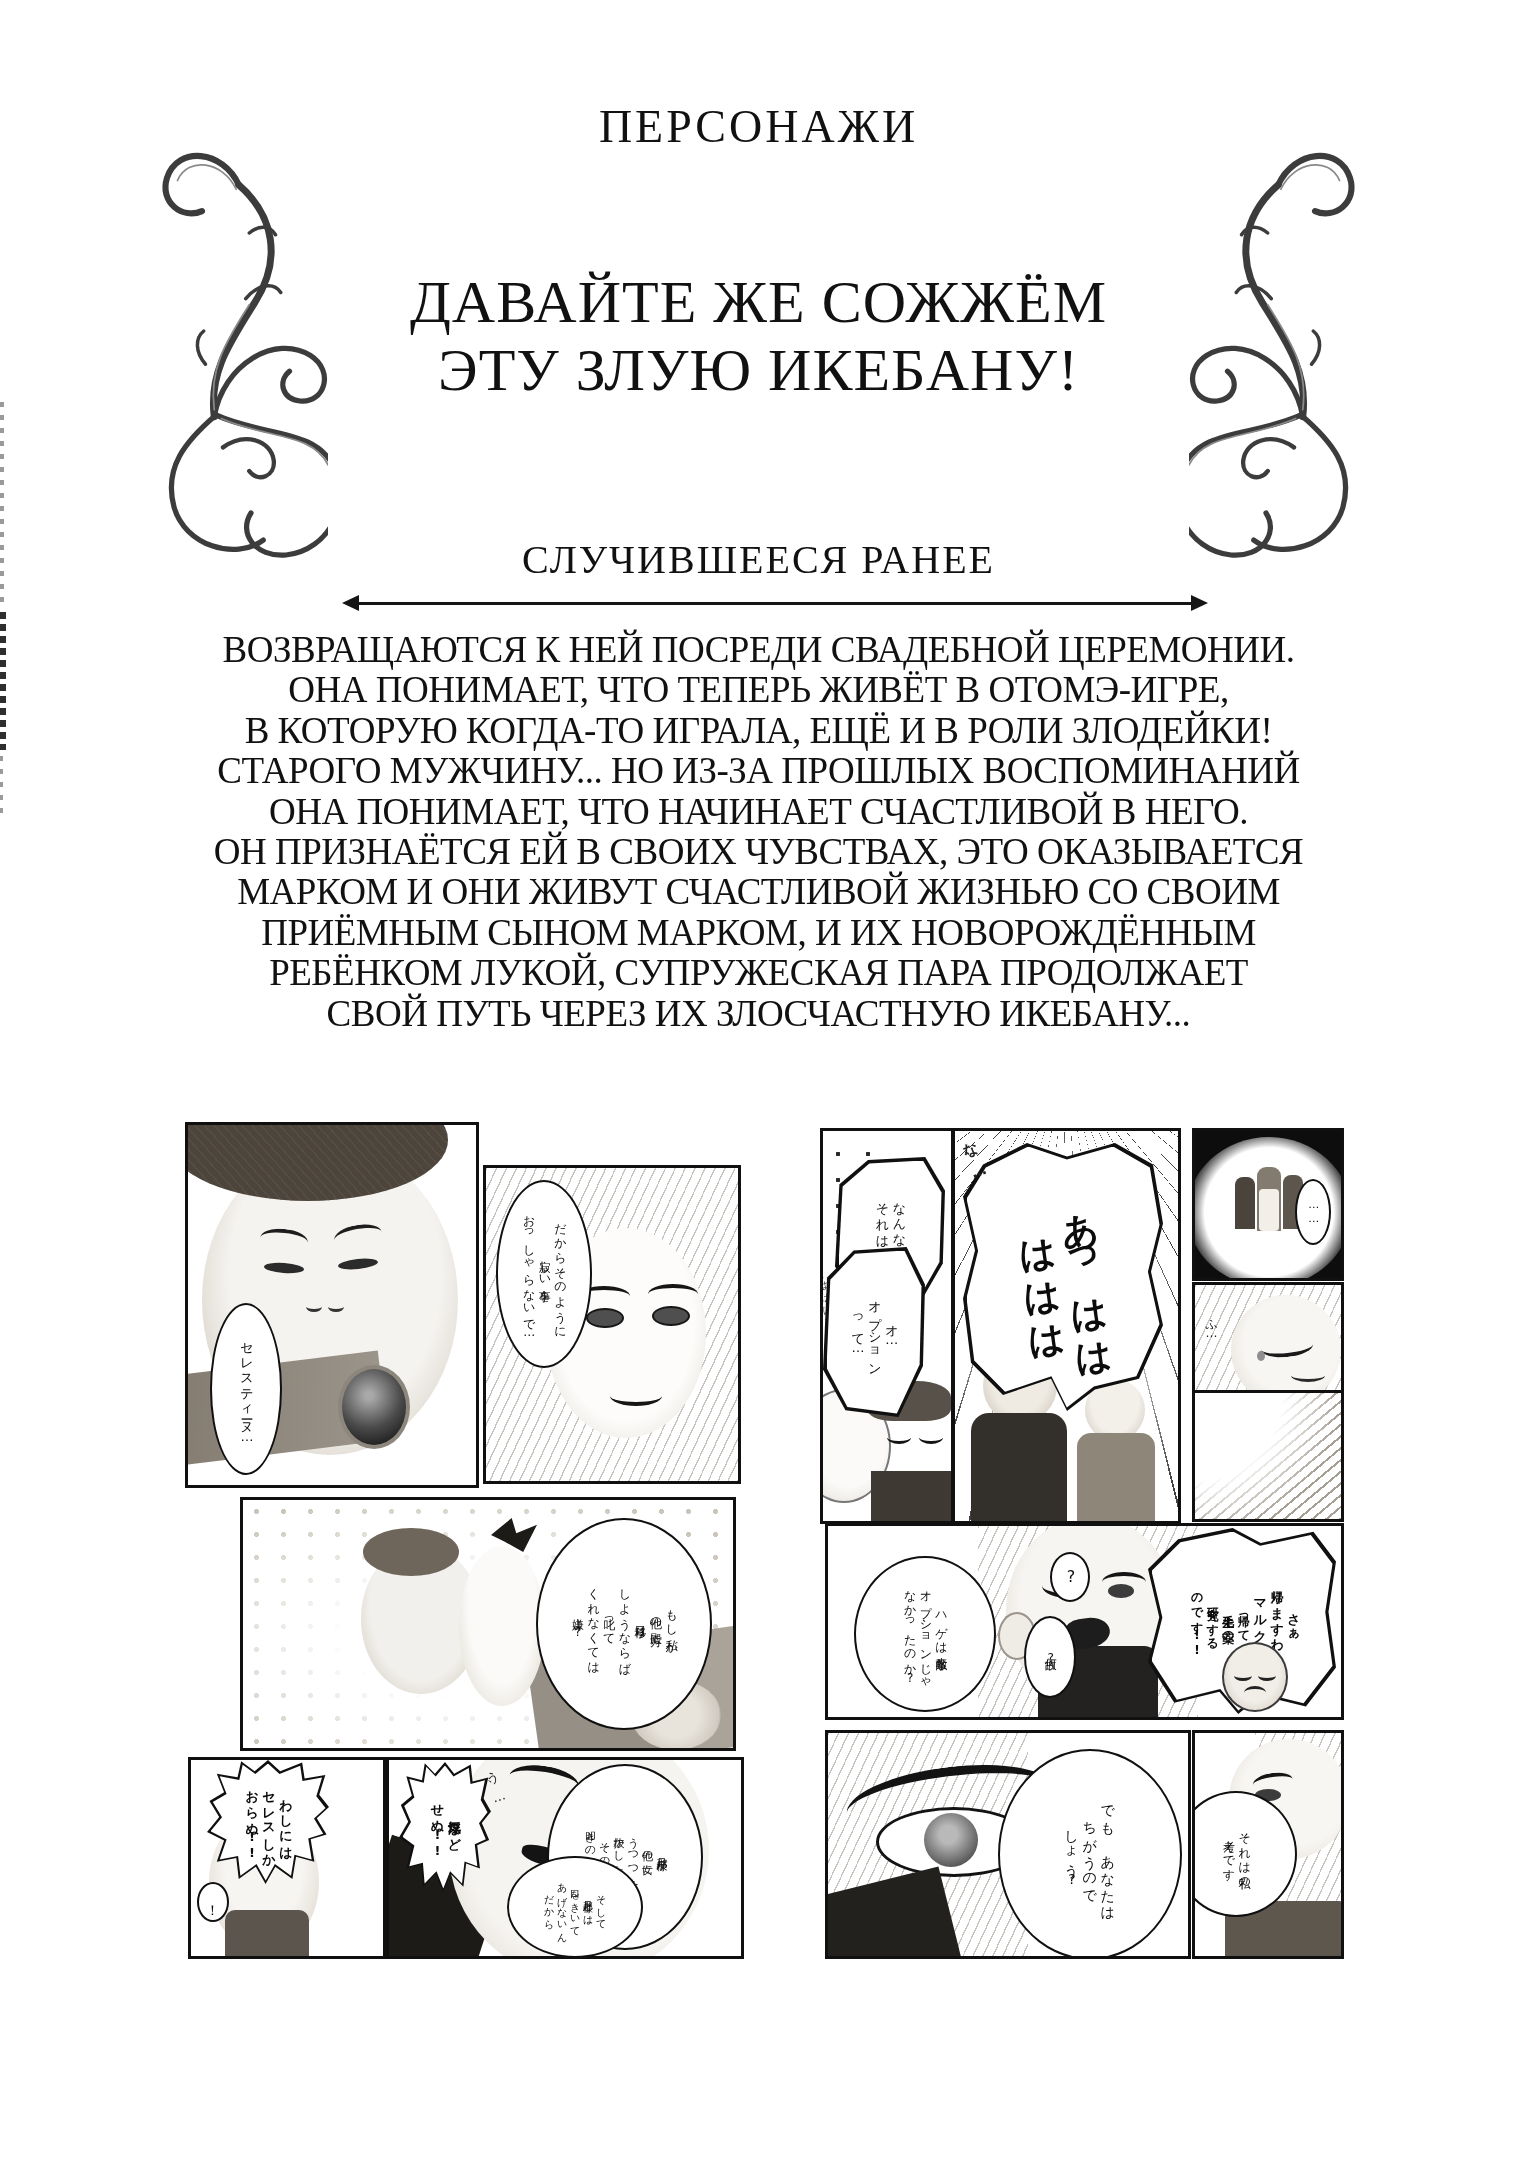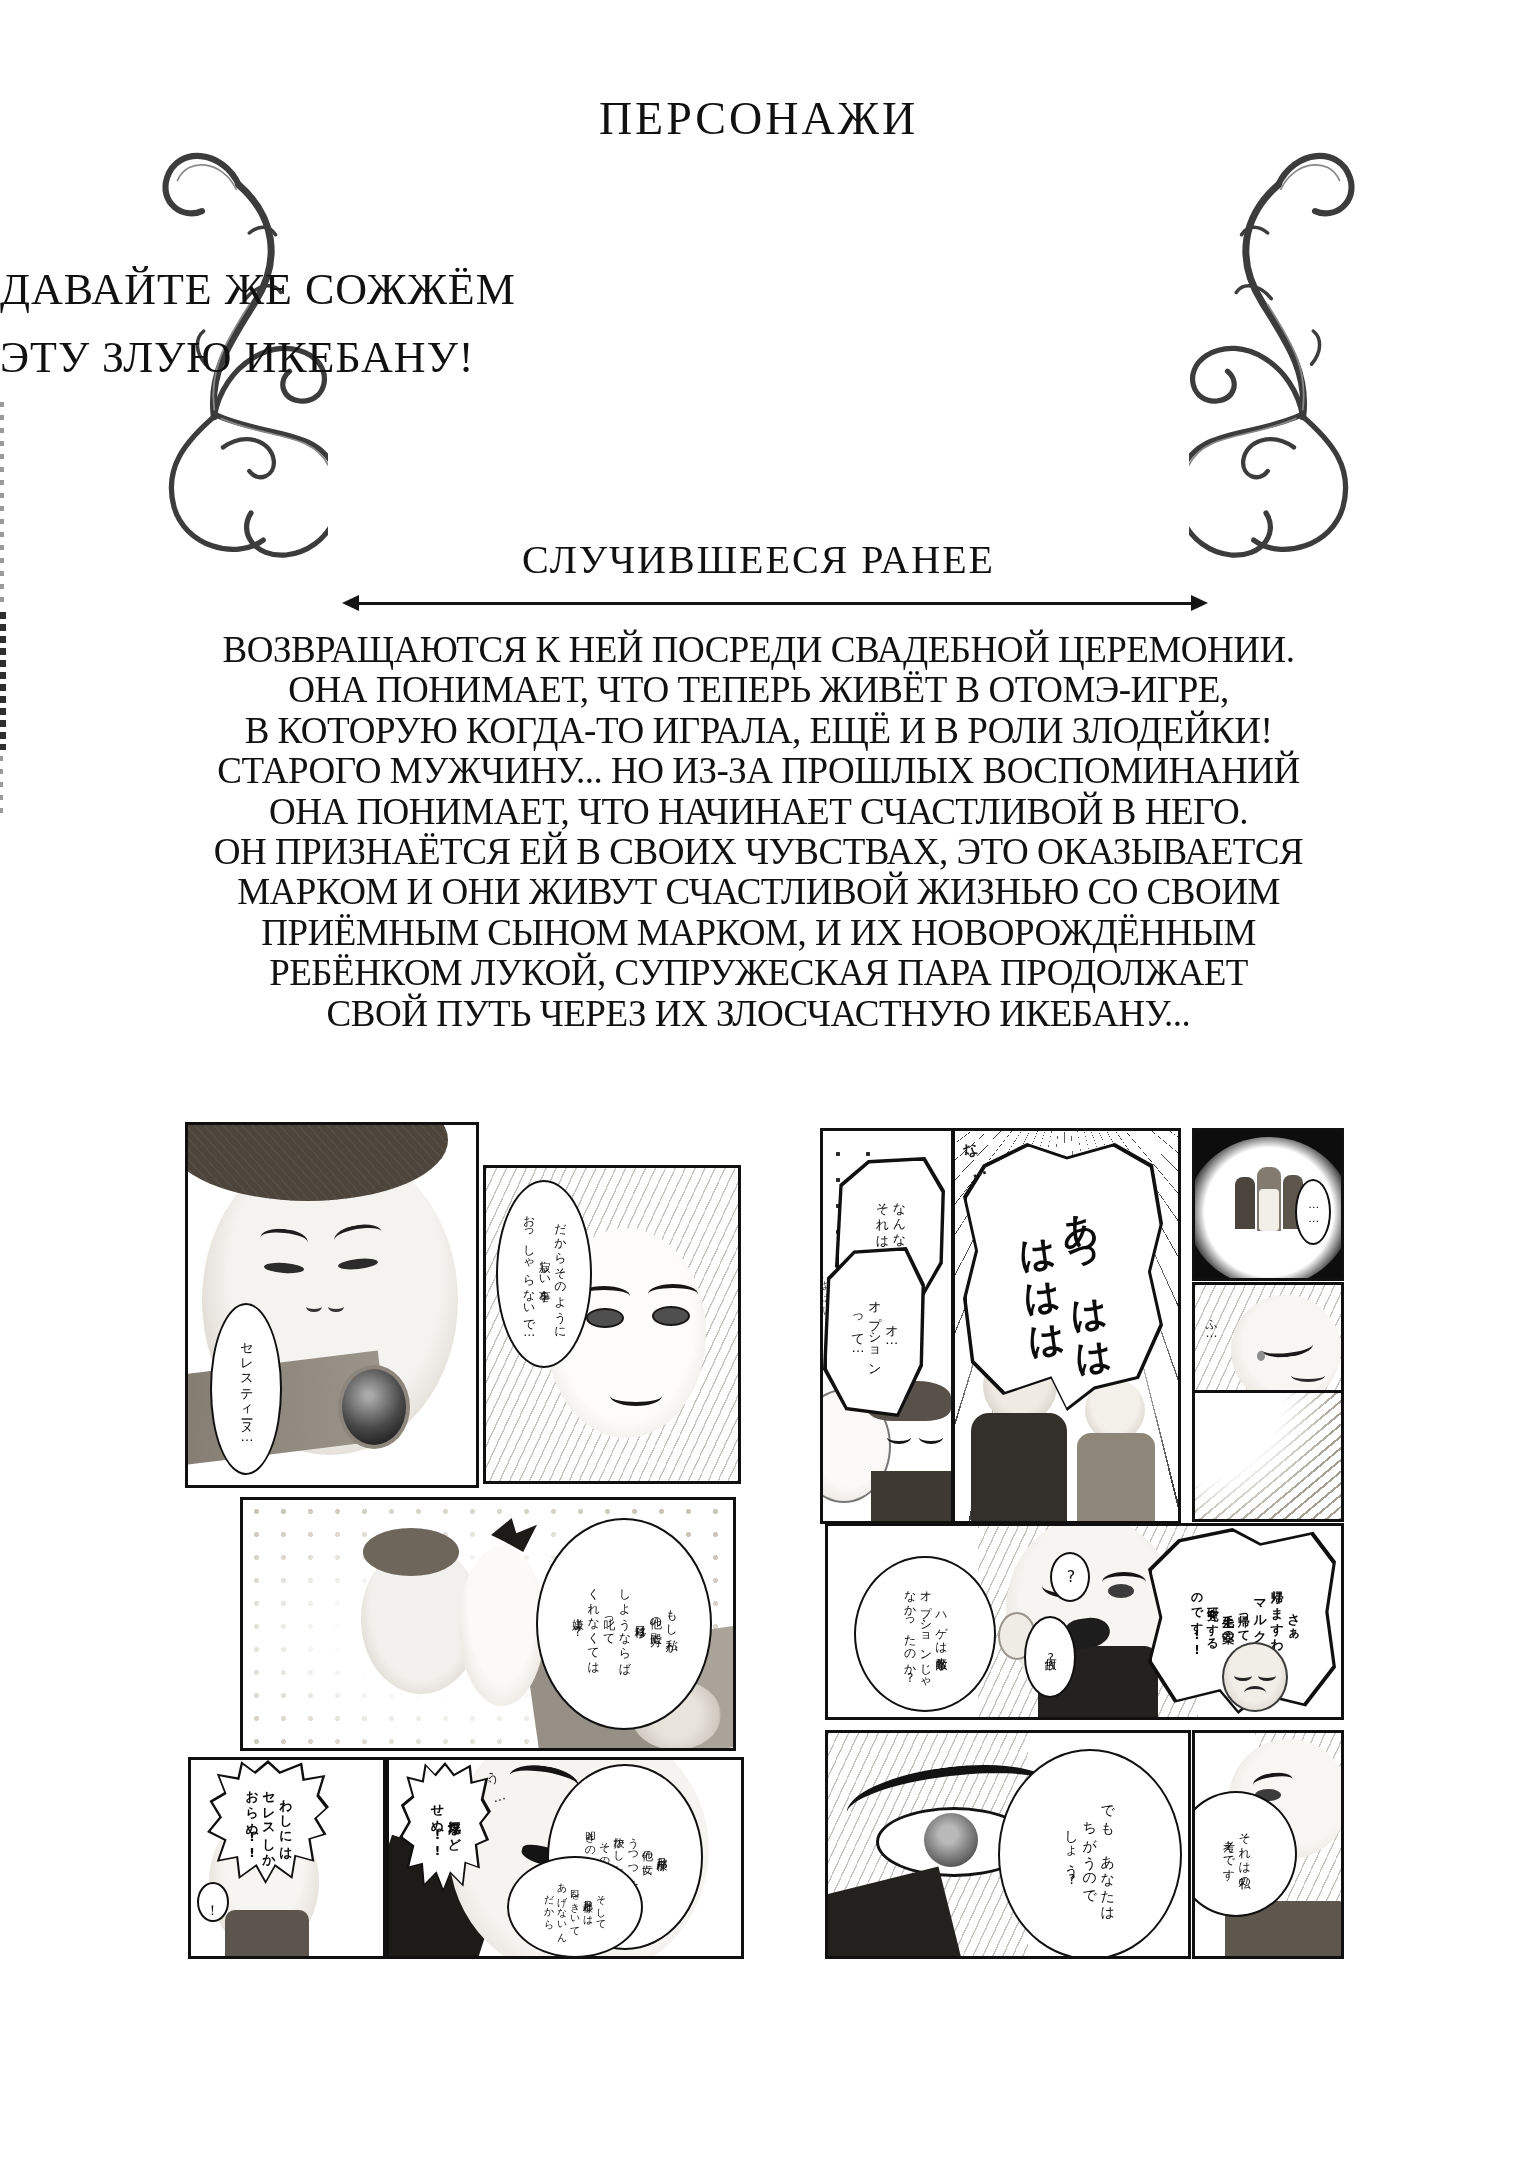--- a/index.html
+++ b/index.html
@@ -1,22 +1,22 @@
 <!DOCTYPE html>
 <html><head>
 <meta charset="utf-8">
 <style>
   html,body{margin:0;padding:0;background:#fff;}
   body{width:1517px;height:2160px;position:relative;overflow:hidden;
        font-family:"Liberation Serif", serif;color:#111;}
   .abs{position:absolute;}
   i,.blob,.rect,.arc{position:absolute;display:block;}
   .blob{border-radius:50%;}
-  .page-title{top:92px;left:0;width:100%;text-align:center;font-size:46px;letter-spacing:3px;}
-  .subtitle{top:256px;left:0;width:100%;font-size:44px;line-height:68px;letter-spacing:1px;}
+  .page-title{top:100px;left:0;width:100%;text-align:center;font-size:46px;letter-spacing:3px;}
+  .subtitle{top:268px;left:0;width:100%;text-align:center;font-size:60px;line-height:68px;letter-spacing:1px;}
   .recap-heading{top:536px;left:0;width:100%;text-align:center;font-size:40px;letter-spacing:2px;}
   .divider{top:602px;left:358px;width:834px;height:3px;background:#151515;}
   .divider .arr{position:absolute;top:-7px;width:0;height:0;border-top:8px solid transparent;border-bottom:8px solid transparent;}
   .divider .arr.l{left:-16px;border-right:17px solid #151515;}
   .divider .arr.r{right:-16px;border-left:17px solid #151515;}
   .recap{top:630px;left:0;width:100%;text-align:center;font-size:37px;line-height:40.4px;letter-spacing:-0.5px;}
   .flourish{top:82px;width:210px;height:512px;}
   .flourish.left{left:118px;}
   .flourish.right{left:1189px;transform:scaleX(-1);}
   .edge{left:0;background:repeating-linear-gradient(180deg,#9a9a9a 0 5px,rgba(0,0,0,0) 5px 13px);}

